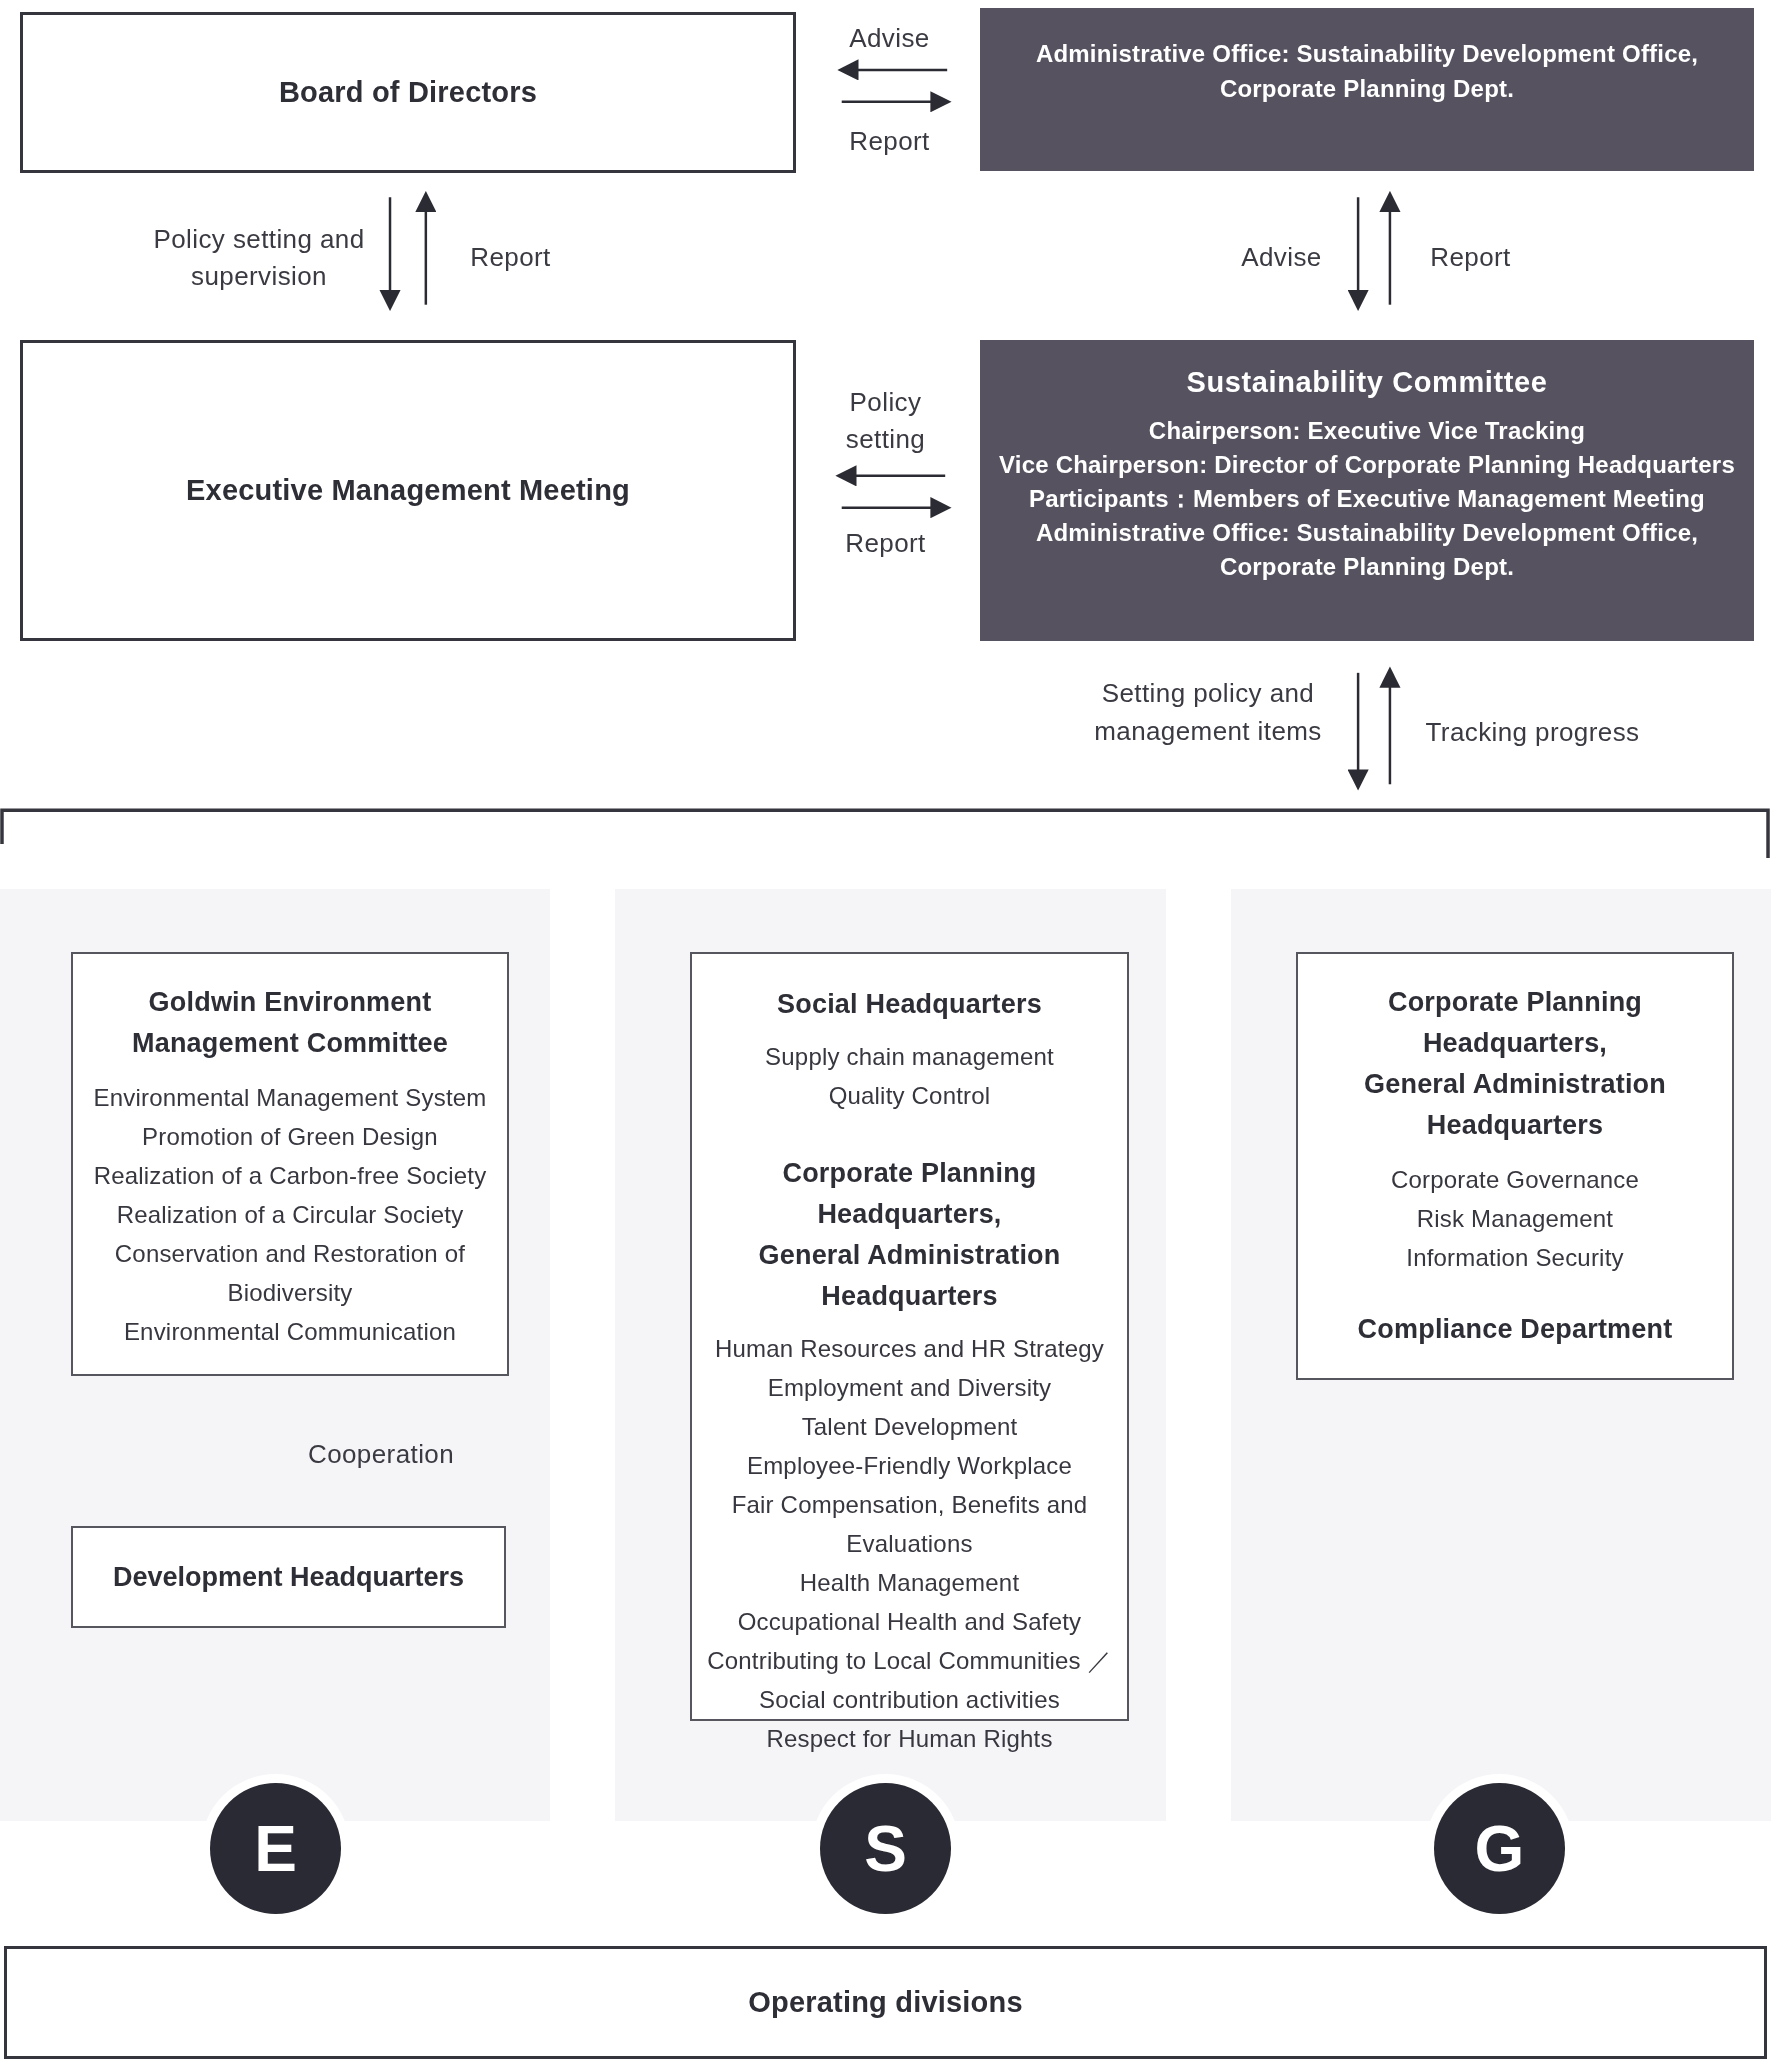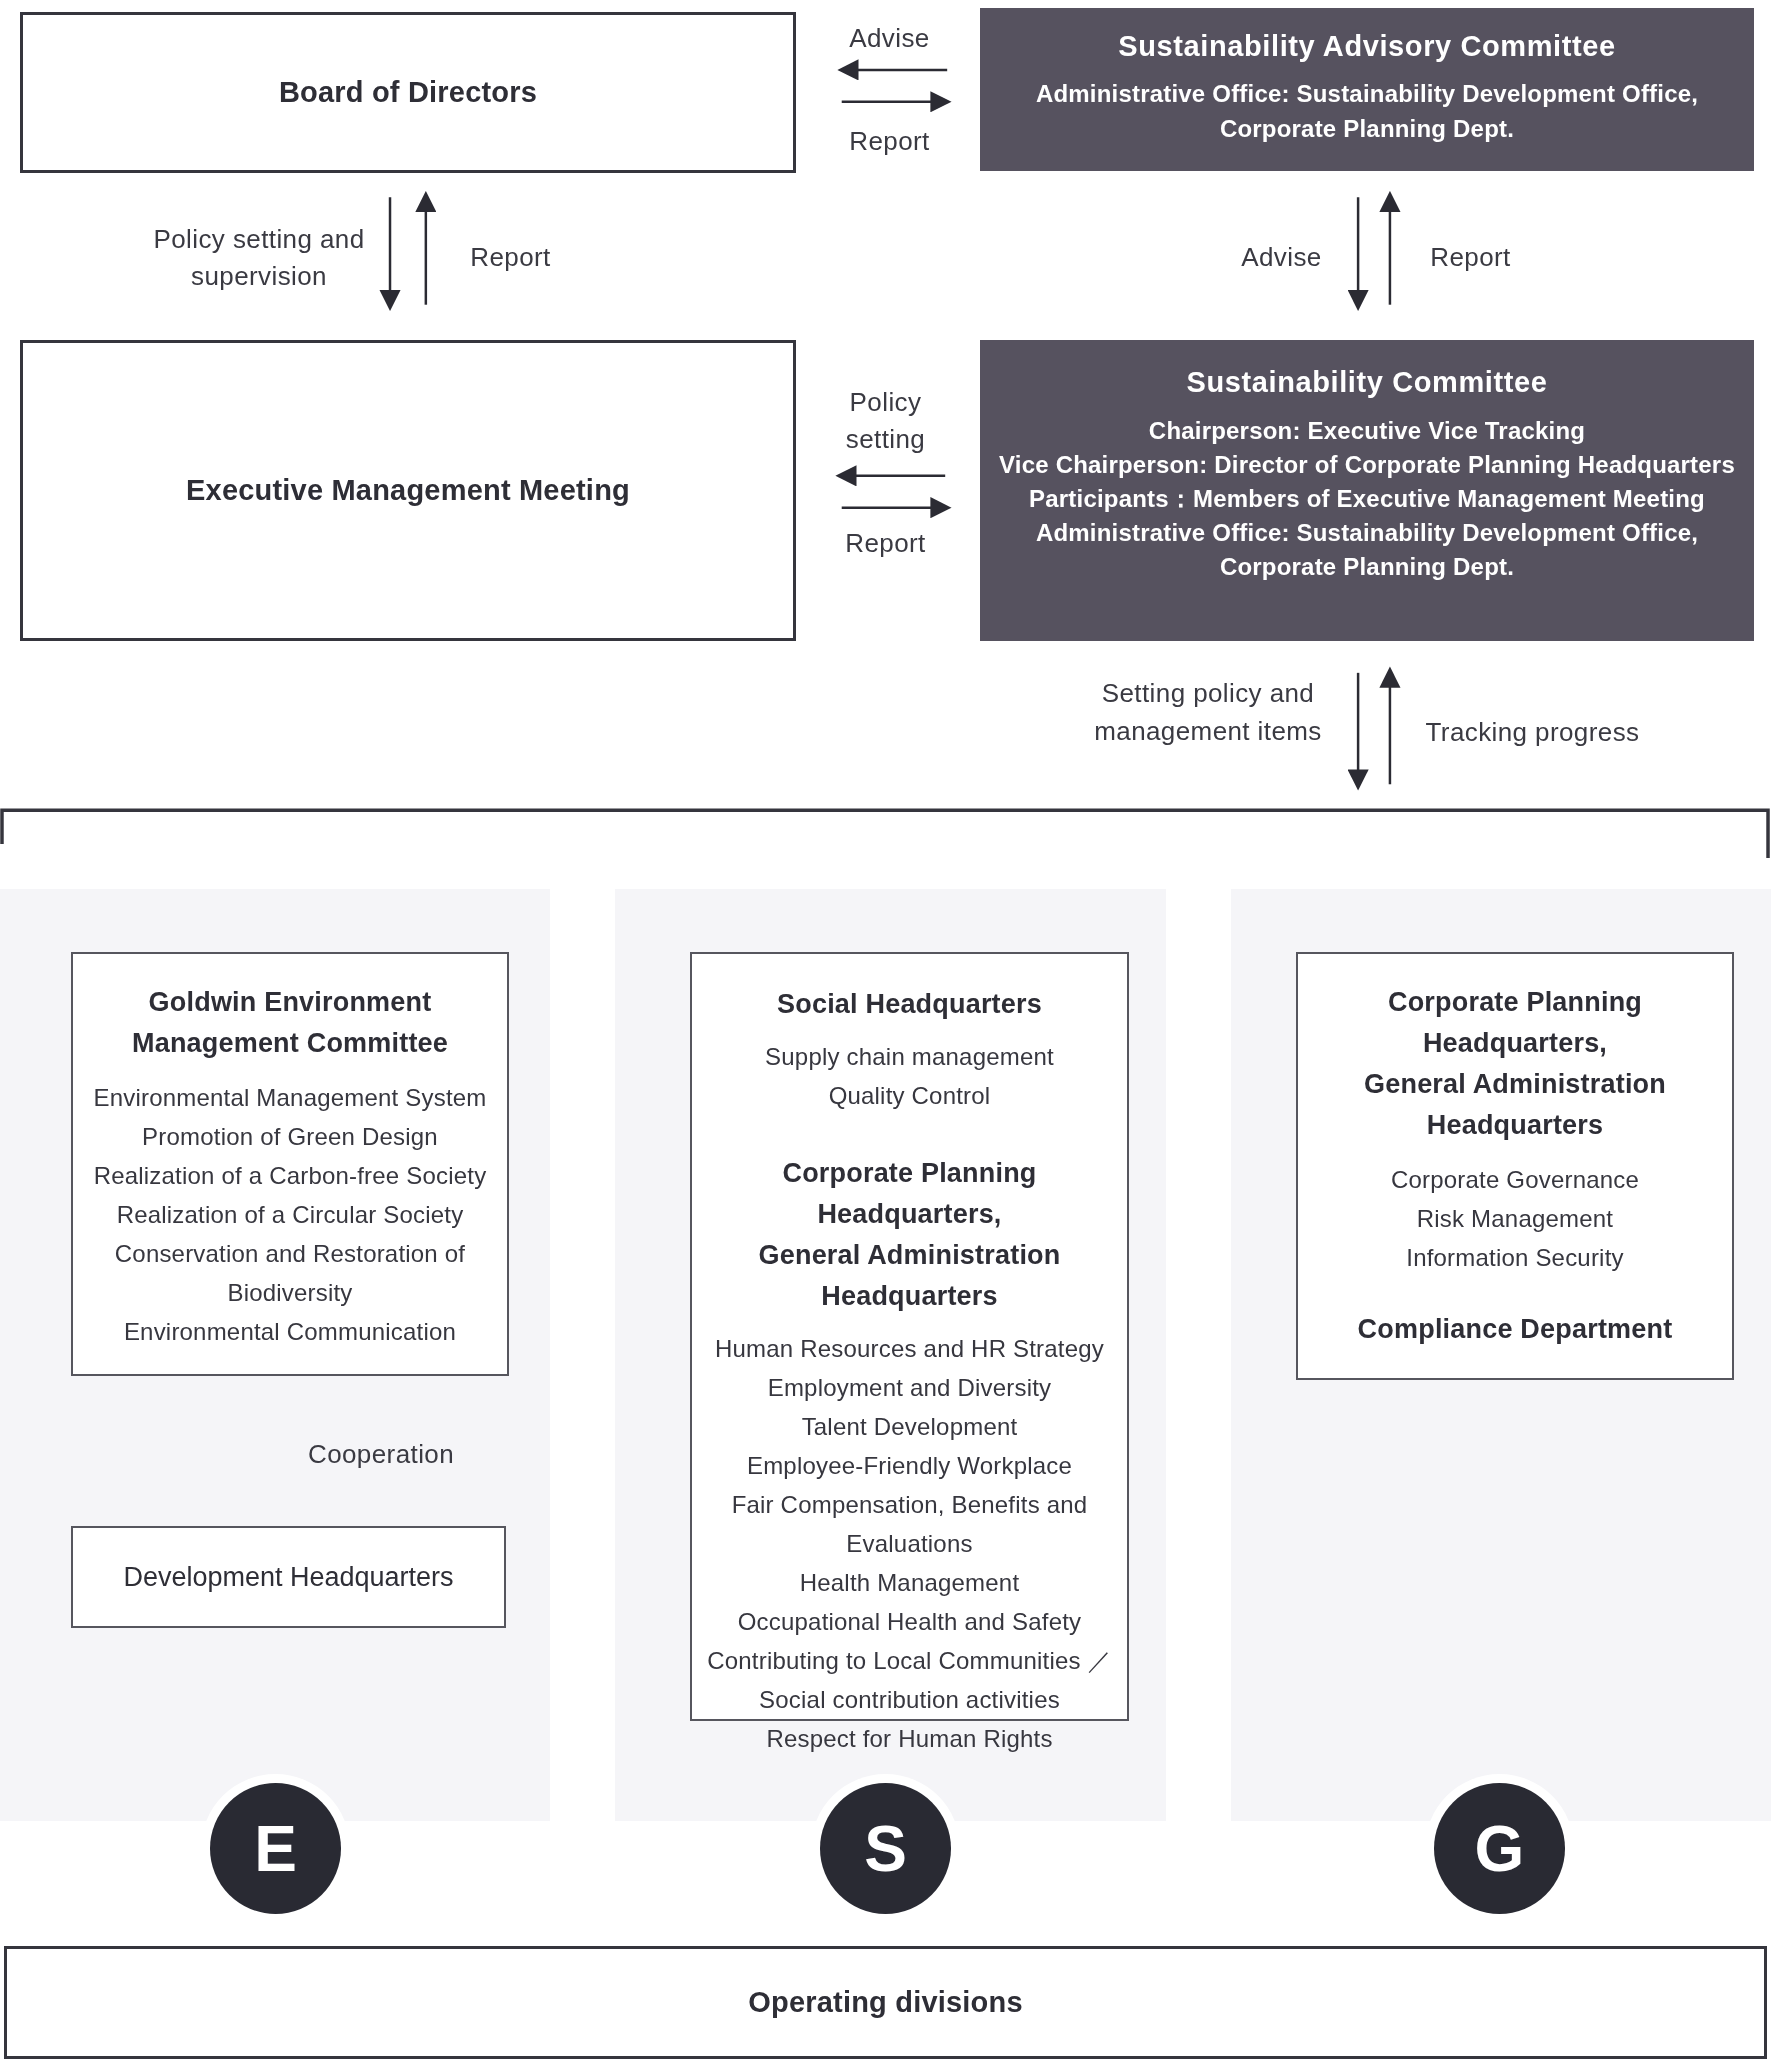--- a/index.html
+++ b/index.html
@@ -42,21 +42,21 @@
   #panel-e{left:0;width:550px;}
   #panel-s{left:615px;width:551px;}
   #panel-g{left:1231px;width:540px;}
 
   
   .ibox{position:absolute;background:#fff;border:2px solid #56565E;text-align:center;box-sizing:border-box;margin-left:16px;}
   #env-box{left:55px;top:952px;width:438px;height:424px;padding:28px 0 24px;}
   #social-box{left:674px;top:952px;width:439px;height:769px;padding:30px 0 26px;}
   #gov-box{left:1280px;top:952px;width:438px;height:428px;padding:28px 0 26px;}
   #dev-box{left:55px;top:1526px;width:435px;height:102px;display:flex;align-items:center;
-           justify-content:center;font-weight:400;font-size:27px;}
+           justify-content:center;font-weight:700;font-size:27px;}
   .ititle{font-weight:700;font-size:27px;line-height:41px;letter-spacing:0.2px;}
   .items{margin-top:14px;padding:0 6px;}
   #social-box .items{margin-top:12px;padding:0 10px;}
   .iitem{font-size:24px;line-height:39px;color:#37373F;letter-spacing:0.2px;}
   .subtitle{margin-top:38px;}
   #gov-box .subtitle{margin-top:32px;}
 
   
   .badge{position:absolute;width:131px;height:131px;border-radius:50%;background:#292A33;
          box-shadow:0 0 0 9px #fff;color:#fff;font-weight:700;font-size:64px;
@@ -91,21 +91,20 @@
       <line x1="1397" y1="788" x2="1397" y2="676" marker-end="url(#ah)"></line>
       <line x1="276" y1="1422" x2="276" y2="1490" marker-start="url(#ah)" marker-end="url(#ah)"></line>
     </g>
   </svg>
 
   <div class="wbox" id="board">
     <span>Board of Directors</span>
   </div>
 
   <div class="dbox" id="advisory">
-    <div class="dtitle">Sustainability Advisory Committee</div>
     <div class="dbody">Administrative Office: Sustainability Development Office, Corporate Planning Dept.</div>
   </div>
 
   <div class="label" id="lbl-advise-top">Advise</div>
   <div class="label" id="lbl-report-top">Report</div>
 
   <div class="label" id="lbl-policy-sup">Policy setting and supervision</div>
   <div class="label" id="lbl-report-board">Report</div>
   <div class="label" id="lbl-advise-mid">Advise</div>
   <div class="label" id="lbl-report-mid">Report</div>

